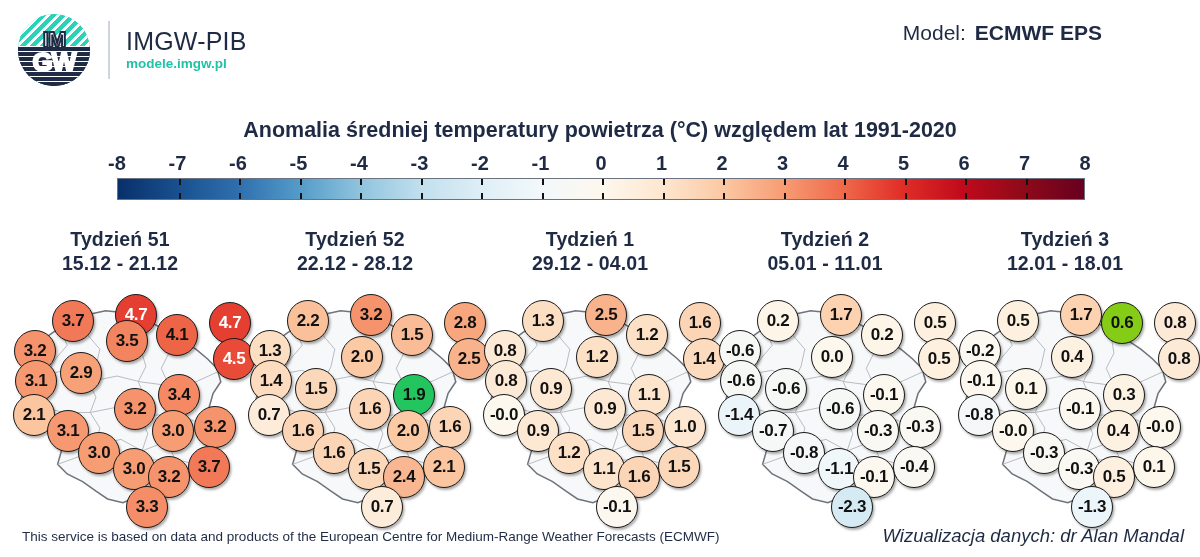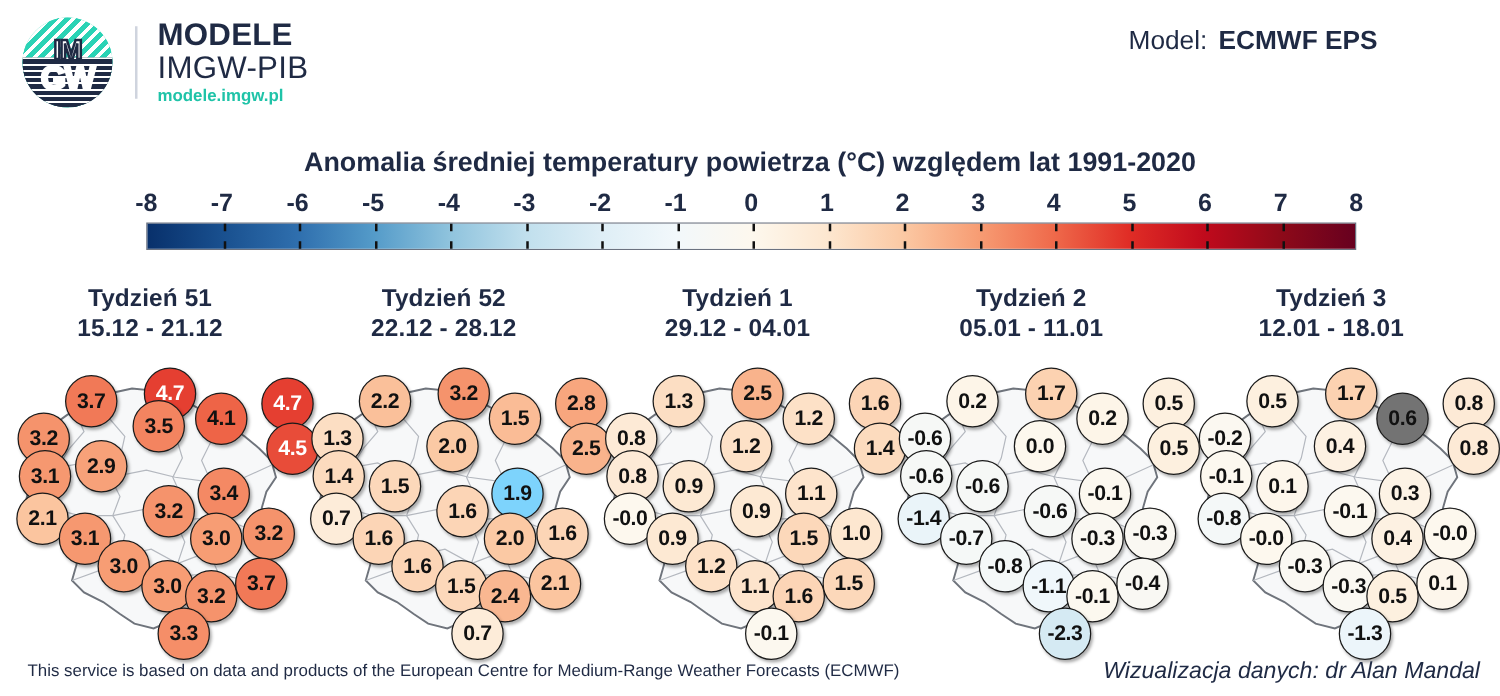--- a/index.html
+++ b/index.html
@@ -83,21 +83,20 @@
 
   <div id="logo-block">
     <div id="logo-mark">
       <div class="stripes"></div>
       <div class="band"></div>
       <div class="im">IM</div>
       <div class="gw"><span>GW</span></div>
     </div>
     <div id="logo-divider"></div>
     <div id="logo-text">
-      <div class="l1">MODELE</div>
       <div class="l2">IMGW-PIB</div>
       <div class="l3">modele.imgw.pl</div>
     </div>
   </div>
 
   <div id="meta">
     <div class="row">
       <div class="k">Model:</div>
       <div class="v bold">ECMWF EPS</div>
     </div>
@@ -215,21 +214,21 @@
         <div class="bubble" style="background: rgb(250, 192, 154); left: 52px; top: 16px; width: 42px; height: 42px;">2.2</div>
         <div class="bubble" style="background: rgb(245, 147, 108); left: 115px; top: 10px; width: 42px; height: 42px;">3.2</div>
         <div class="bubble" style="background: rgb(250, 188, 150); left: 156px; top: 30px; width: 42px; height: 42px;">1.5</div>
         <div class="bubble" style="background: rgb(248, 166, 126); left: 209px; top: 18px; width: 42px; height: 42px;">2.8</div>
         <div class="bubble" style="background: rgb(251, 201, 164); left: 106px; top: 52px; width: 42px; height: 42px;">2.0</div>
         <div class="bubble" style="background: rgb(249, 179, 140); left: 213px; top: 54px; width: 42px; height: 42px;">2.5</div>
         <div class="bubble" style="background: rgb(252, 219, 190); left: 15px; top: 76px; width: 42px; height: 42px;">1.4</div>
         <div class="bubble" style="background: rgb(252, 216, 186); left: 60px; top: 84px; width: 42px; height: 42px;">1.5</div>
         <div class="bubble" style="background: rgb(253, 236, 217); left: 13px; top: 110px; width: 42px; height: 42px;">0.7</div>
         <div class="bubble" style="background: rgb(252, 213, 182); left: 114px; top: 104px; width: 42px; height: 42px;">1.6</div>
-        <div class="bubble" style="background: #7dd3fc; left: 158px; top: 90px; width: 42px; height: 42px;">1.9</div>
+        <div class="bubble" style="background: #22c55e; left: 158px; top: 90px; width: 42px; height: 42px;">1.9</div>
         <div class="bubble" style="background: rgb(252, 213, 182); left: 47px; top: 126px; width: 42px; height: 42px;">1.6</div>
         <div class="bubble" style="background: rgb(251, 201, 164); left: 152px; top: 126px; width: 42px; height: 42px;">2.0</div>
         <div class="bubble" style="background: rgb(252, 213, 182); left: 194px; top: 122px; width: 42px; height: 42px;">1.6</div>
         <div class="bubble" style="background: rgb(252, 213, 182); left: 78px; top: 148px; width: 42px; height: 42px;">1.6</div>
         <div class="bubble" style="background: rgb(252, 216, 186); left: 113px; top: 164px; width: 42px; height: 42px;">1.5</div>
         <div class="bubble" style="background: rgb(249, 183, 145); left: 148px; top: 172px; width: 42px; height: 42px;">2.4</div>
         <div class="bubble" style="background: rgb(251, 197, 159); left: 188px; top: 162px; width: 42px; height: 42px;">2.1</div>
         <div class="bubble" style="background: rgb(253, 236, 217); left: 126px; top: 202px; width: 42px; height: 42px;">0.7</div>
       </div>
     </div>
@@ -315,21 +314,21 @@
           <path d="M130,28 L134,50 L146,64 L152,84 L144,100 L152,118 L146,136 L154,154 L148,172" fill="none" stroke="#b4b8bf" stroke-width="1"></path>
           <path d="M172,46 L176,70 L168,86 L176,104 L170,124 L180,142 L174,162 L182,180" fill="none" stroke="#b4b8bf" stroke-width="1"></path>
           <path d="M48,92 L70,88 L92,100 L122,94 L146,100 L176,104 L204,100 L226,90" fill="none" stroke="#b4b8bf" stroke-width="1"></path>
           <path d="M44,126 L66,132 L94,132 L124,126 L146,136 L172,134 L200,140 L220,148" fill="none" stroke="#b4b8bf" stroke-width="1"></path>
           <path d="M60,186 L82,178 L104,180 L130,176 L154,182 L180,180 L204,186" fill="none" stroke="#b4b8bf" stroke-width="1"></path>
           <path d="M100,166 L126,160 L148,172 L174,162" fill="none" stroke="#b4b8bf" stroke-width="1"></path>
         </svg>
         <div class="bubble" style="background: rgb(251, 248, 241); left: 14px; top: 46px; width: 42px; height: 42px;">-0.2</div>
         <div class="bubble" style="background: rgb(253, 240, 223); left: 52px; top: 16px; width: 42px; height: 42px;">0.5</div>
         <div class="bubble" style="background: rgb(252, 210, 177); left: 115px; top: 10px; width: 42px; height: 42px;">1.7</div>
-        <div class="bubble" style="background: #737373; left: 156px; top: 30px; width: 42px; height: 42px;">0.6</div>
+        <div class="bubble" style="background: #84cc16; left: 156px; top: 18px; width: 42px; height: 42px;">0.6</div>
         <div class="bubble" style="background: rgb(253, 234, 214); left: 209px; top: 18px; width: 42px; height: 42px;">0.8</div>
         <div class="bubble" style="background: rgb(253, 241, 226); left: 106px; top: 52px; width: 42px; height: 42px;">0.4</div>
         <div class="bubble" style="background: rgb(253, 234, 214); left: 213px; top: 54px; width: 42px; height: 42px;">0.8</div>
         <div class="bubble" style="background: rgb(252, 248, 239); left: 15px; top: 76px; width: 42px; height: 42px;">-0.1</div>
         <div class="bubble" style="background: rgb(253, 246, 235); left: 60px; top: 84px; width: 42px; height: 42px;">0.1</div>
         <div class="bubble" style="background: rgb(244, 248, 248); left: 13px; top: 110px; width: 42px; height: 42px;">-0.8</div>
         <div class="bubble" style="background: rgb(252, 248, 239); left: 114px; top: 104px; width: 42px; height: 42px;">-0.1</div>
         <div class="bubble" style="background: rgb(253, 243, 229); left: 158px; top: 90px; width: 42px; height: 42px;">0.3</div>
         <div class="bubble" style="background: rgb(253, 248, 238); left: 47px; top: 126px; width: 42px; height: 42px;">-0.0</div>
         <div class="bubble" style="background: rgb(253, 241, 226); left: 152px; top: 126px; width: 42px; height: 42px;">0.4</div>

